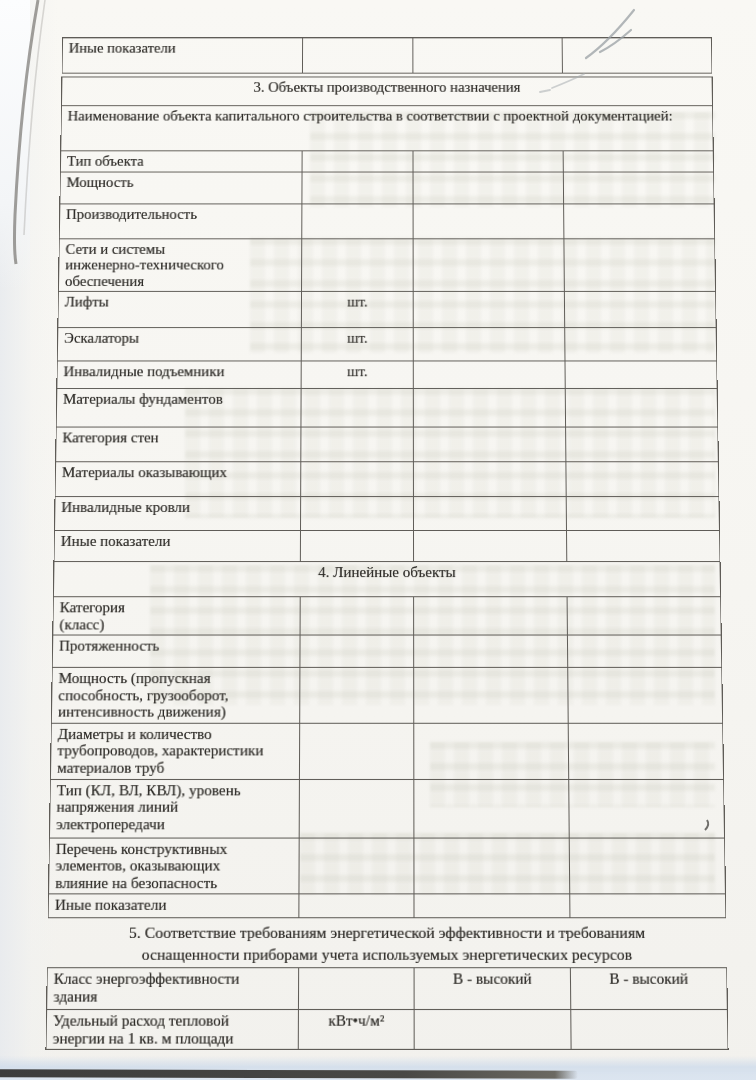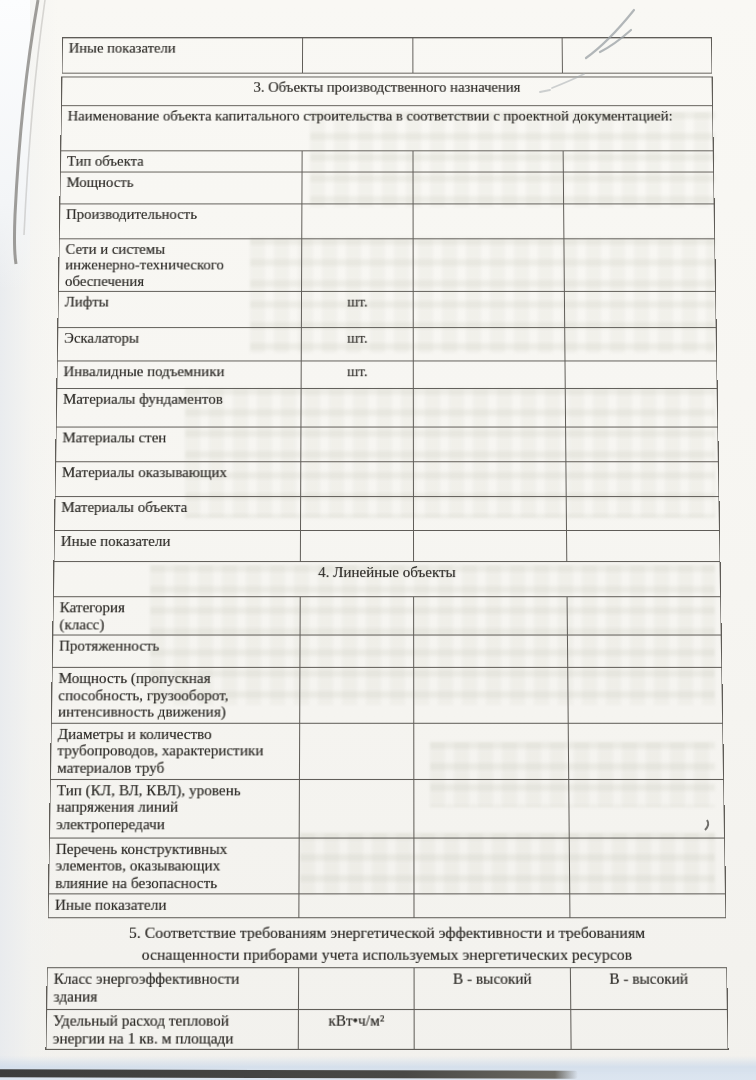--- a/index.html
+++ b/index.html
@@ -149,33 +149,33 @@
         <td class="val"></td>
         <td class="val"></td>
       </tr>
       <tr style="height:39px">
         <td class="lbl">Материалы фундаментов</td>
         <td class="unit"></td>
         <td class="val"></td>
         <td class="val"></td>
       </tr>
       <tr style="height:35px">
-        <td class="lbl">Материалы стен</td>
+        <td class="lbl">Категория стен</td>
         <td class="unit"></td>
         <td class="val"></td>
         <td class="val"></td>
       </tr>
       <tr style="height:35px">
         <td class="lbl">Материалы оказывающих</td>
         <td class="unit"></td>
         <td class="val"></td>
         <td class="val"></td>
       </tr>
       <tr style="height:34px">
-        <td class="lbl">Материалы объекта</td>
+        <td class="lbl">Инвалидные кровли</td>
         <td class="unit"></td>
         <td class="val"></td>
         <td class="val"></td>
       </tr>
       <tr style="height:31px">
         <td class="lbl">Иные показатели</td>
         <td class="unit"></td>
         <td class="val"></td>
         <td class="val"></td>
       </tr>

